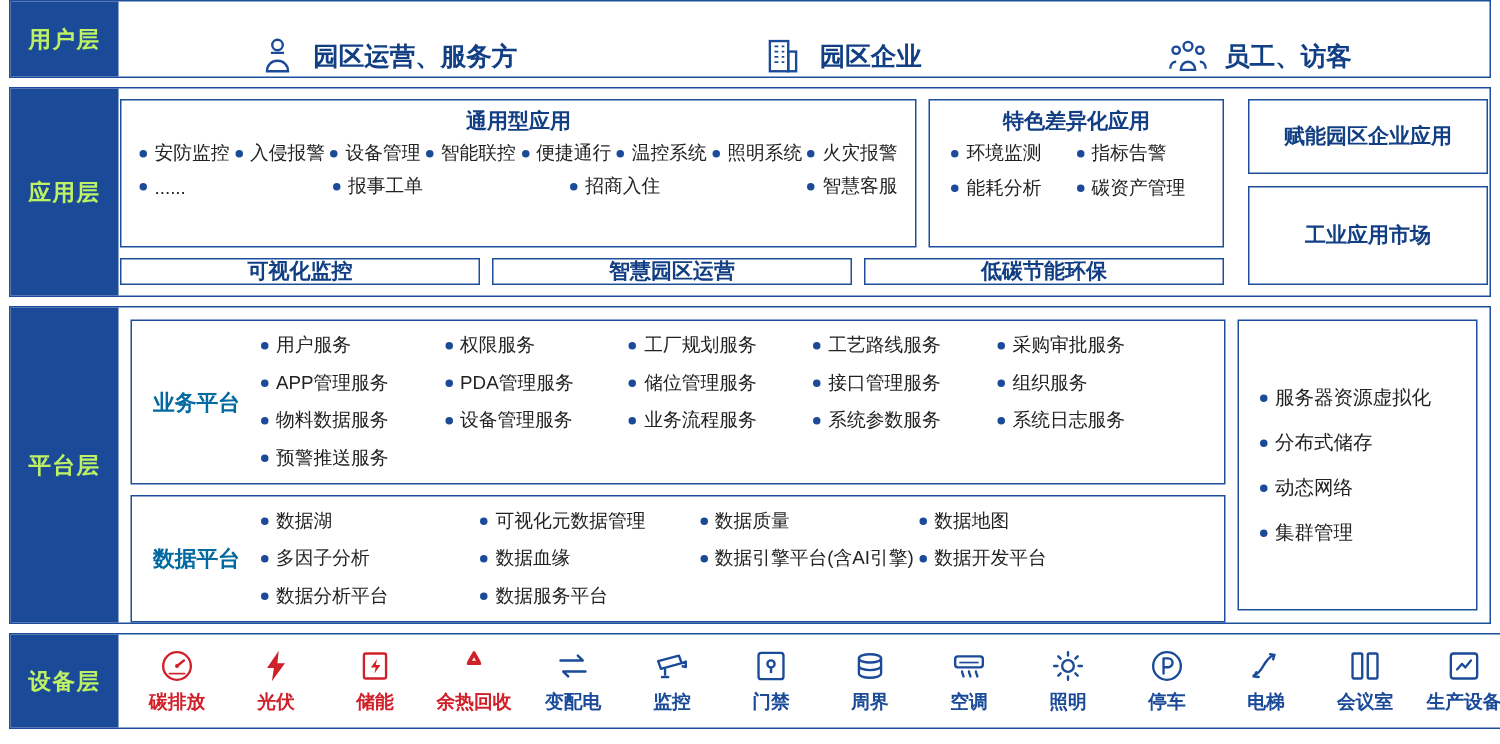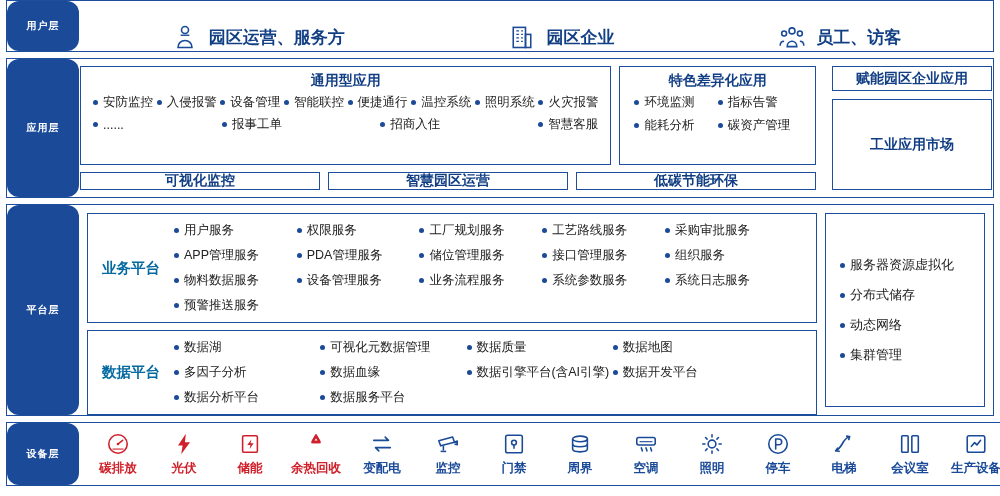--- a/index.html
+++ b/index.html
@@ -10,23 +10,23 @@
     color:#1a1a1a;
     overflow:hidden;
   }
   .page{position:relative;width:1000px;height:496px;}
 
   
   .row{display:flex;align-items:stretch;margin:0 6px 6px 6px;}
   .row-band{border:1px solid #1c4e9c;background:#fff;display:flex;flex:1;}
   .band-label{
     width:72px;min-width:72px;
-    background:#1a4a98;color:#ffffff;
+    background:#1a4a98;color:#bef264;
     display:flex;align-items:center;justify-content:center;
-    font-size:10px;font-weight:bold;letter-spacing:1px;border-radius:12px;
+    font-size:15px;font-weight:bold;letter-spacing:1px;
   }
   .band-body{flex:1;display:flex;align-items:stretch;}
 
   
   #user-row{height:52px;}
   .user-body{display:flex;align-items:flex-end;justify-content:space-around;width:100%;padding:0 10px;}
   .user-item{display:flex;align-items:center;gap:10px;}
   .user-item .ic{width:28px;height:28px;color:#1a4a98;display:block;}
   .user-item .tx{font-size:17px;font-weight:bold;color:#123f84;}
 
@@ -61,21 +61,21 @@
   .sub-box{
     flex:1;border:1px solid #1c4e9c;display:flex;align-items:center;justify-content:center;
     font-size:14px;font-weight:bold;color:#123f84;
   }
   .app-right{width:160px;min-width:160px;display:flex;flex-direction:column;gap:8px;}
   .app-right .rbox{
     border:1px solid #1c4e9c;display:flex;align-items:center;justify-content:center;
     font-size:14px;font-weight:bold;color:#123f84;text-align:center;padding:4px;
     box-sizing:border-box;
   }
-  .rbox-1{height:25px;}
+  .rbox-1{height:50px;}
   .rbox-2{flex:1;}
 
   
   #plat-row{height:212px;}
   .plat-body{display:flex;gap:8px;padding:8px;width:100%;box-sizing:border-box;}
   .plat-left{flex:1;display:flex;flex-direction:column;gap:7px;}
   .plat-block{
     border:1px solid #1c4e9c;display:flex;align-items:stretch;box-sizing:border-box;
   }
   .pb-title{

